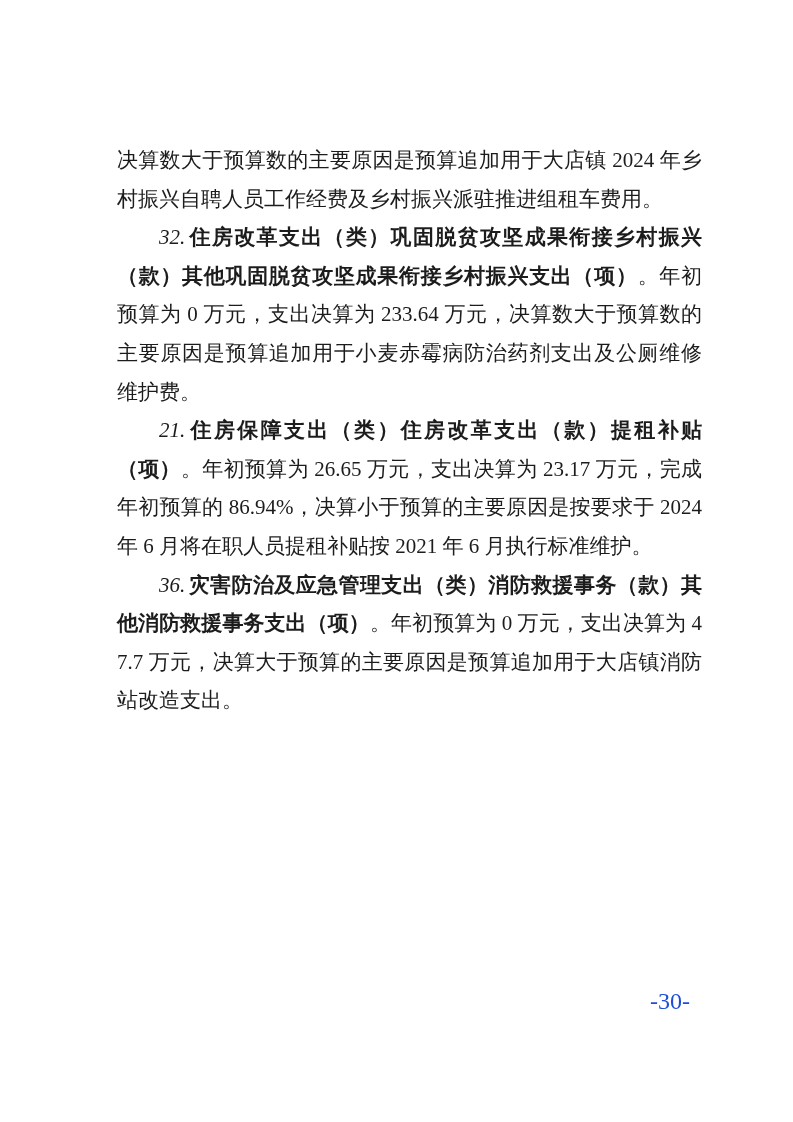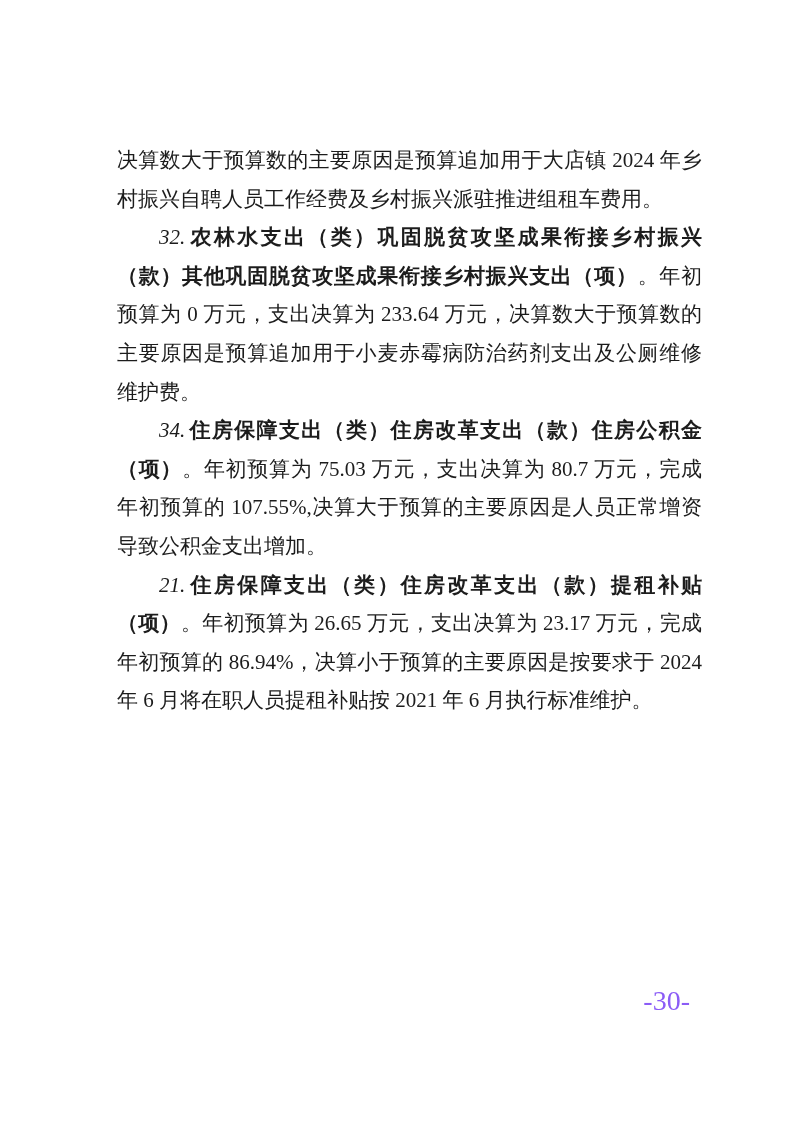--- a/index.html
+++ b/index.html
@@ -42,37 +42,37 @@
       padding-right: 3px;
       font-style: italic;
     }
     .bold {
       font-weight: 700;
     }
     .page-number {
       position: absolute;
       top: 990px;
       right: 103px;
-      font-size: 28px;
+      font-size: 24px;
       line-height: 22px;
-      color: #8b5cf6;
+      color: #1d4ed8;
     }
   </style>
 </head>
 <body>
 
 <div class="page">
   <div class="content">
 
     <p class="para"><span>决算数大于预算数的主要原因是预算追加用于大店镇 2024 年乡村振兴自聘人员工作经费及乡村振兴派驻推进组租车费用。</span></p>
 
-    <p class="para indent"><span class="num">32.</span><span class="bold">农林水支出（类）巩固脱贫攻坚成果衔接乡村振兴（款）其他巩固脱贫攻坚成果衔接乡村振兴支出（项）</span><span>。年初预算为 0 万元，支出决算为 233.64 万元，决算数大于预算数的主要原因是预算追加用于小麦赤霉病防治药剂支出及公厕维修维护费。</span></p>
+    <p class="para indent"><span class="num">32.</span><span class="bold">住房改革支出（类）巩固脱贫攻坚成果衔接乡村振兴（款）其他巩固脱贫攻坚成果衔接乡村振兴支出（项）</span><span>。年初预算为 0 万元，支出决算为 233.64 万元，决算数大于预算数的主要原因是预算追加用于小麦赤霉病防治药剂支出及公厕维修维护费。</span></p>
 
 
-    <p class="para indent"><span class="num">34.</span><span class="bold">住房保障支出（类）住房改革支出（款）住房公积金（项）</span><span>。年初预算为 75.03 万元，支出决算为 80.7 万元，完成年初预算的 107.55%,决算大于预算的主要原因是人员正常增资导致公积金支出增加。</span></p>
 
     <p class="para indent"><span class="num">21.</span><span class="bold">住房保障支出（类）住房改革支出（款）提租补贴（项）</span><span>。年初预算为 26.65 万元，支出决算为 23.17 万元，完成年初预算的 86.94%，决算小于预算的主要原因是按要求于 2024 年 6 月将在职人员提租补贴按 2021 年 6 月执行标准维护。</span></p>
 
+    <p class="para indent"><span class="num">36.</span><span class="bold">灾害防治及应急管理支出（类）消防救援事务（款）其他消防救援事务支出（项）</span><span>。年初预算为 0 万元，支出决算为 47.7 万元，决算大于预算的主要原因是预算追加用于大店镇消防站改造支出。</span></p>
 
   </div>
 
   <div class="page-number">-30-</div>
 </div>
 
 </body></html>

